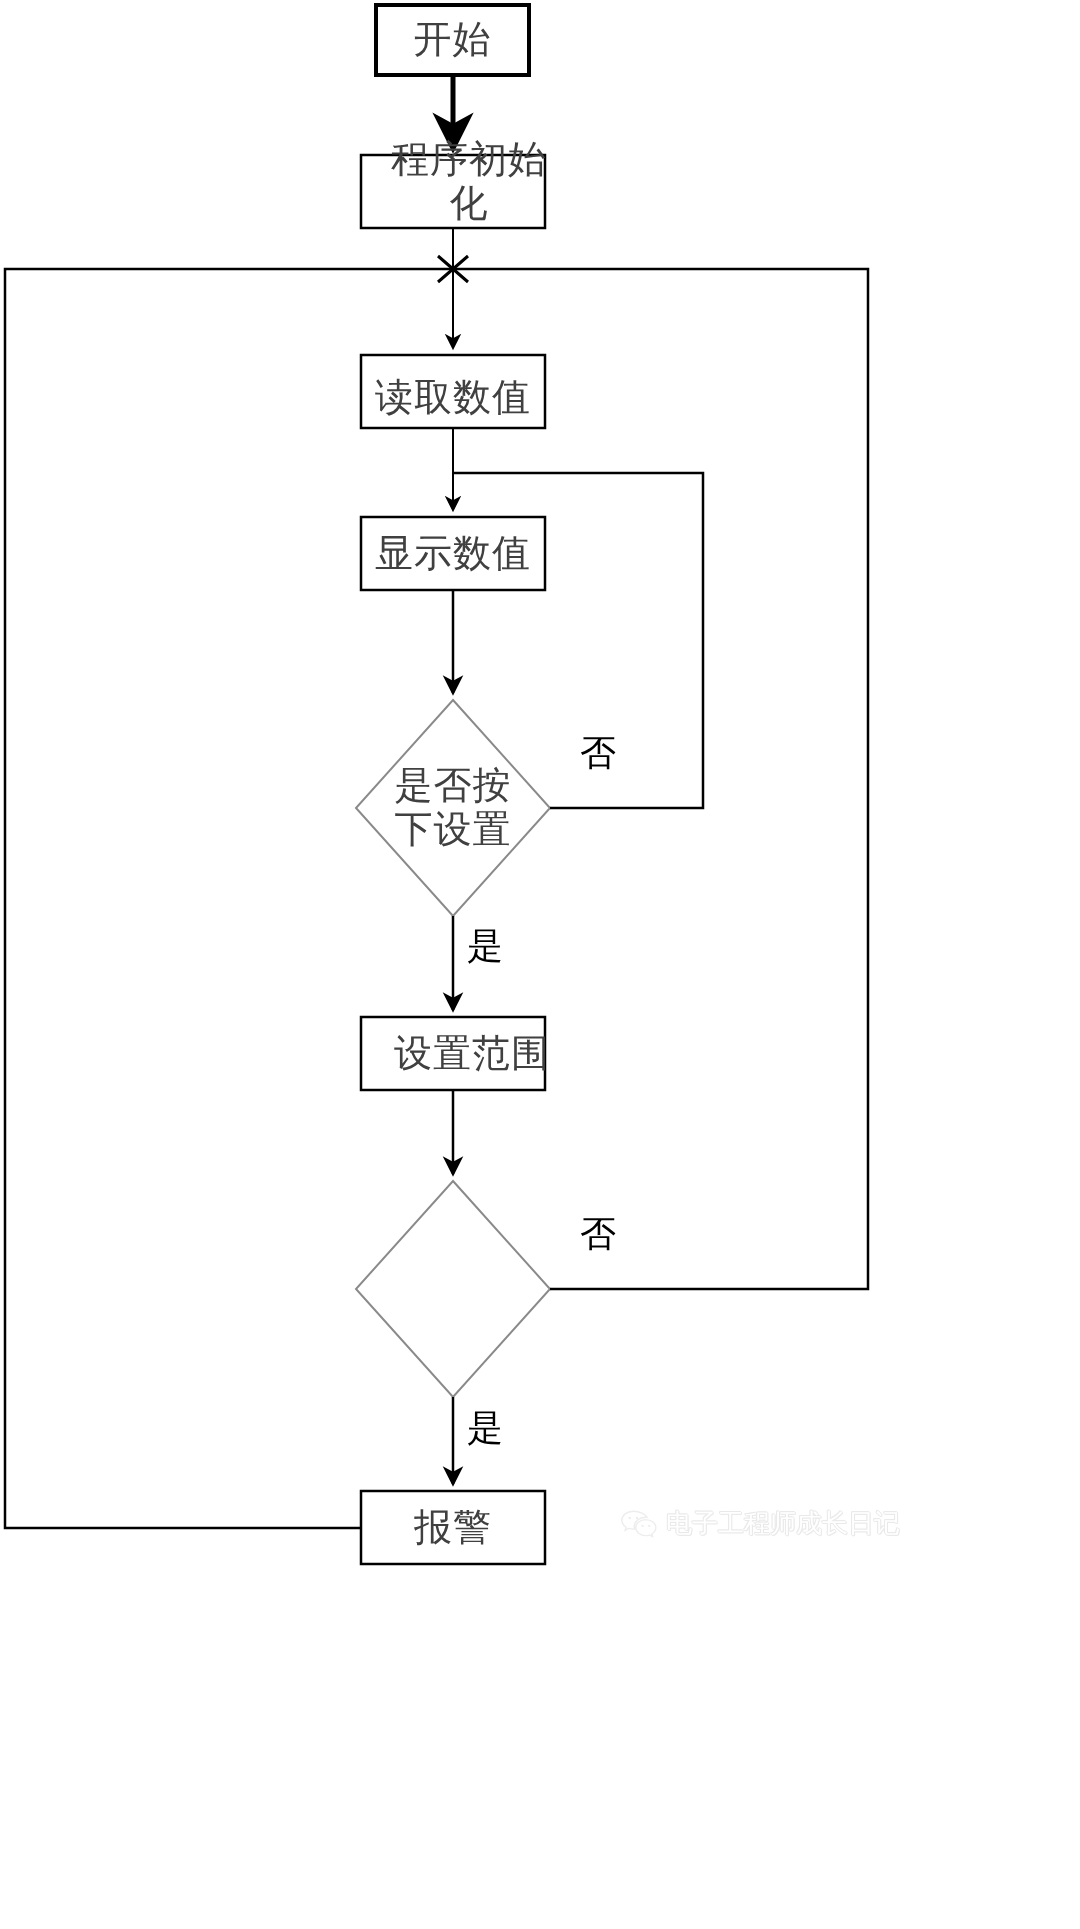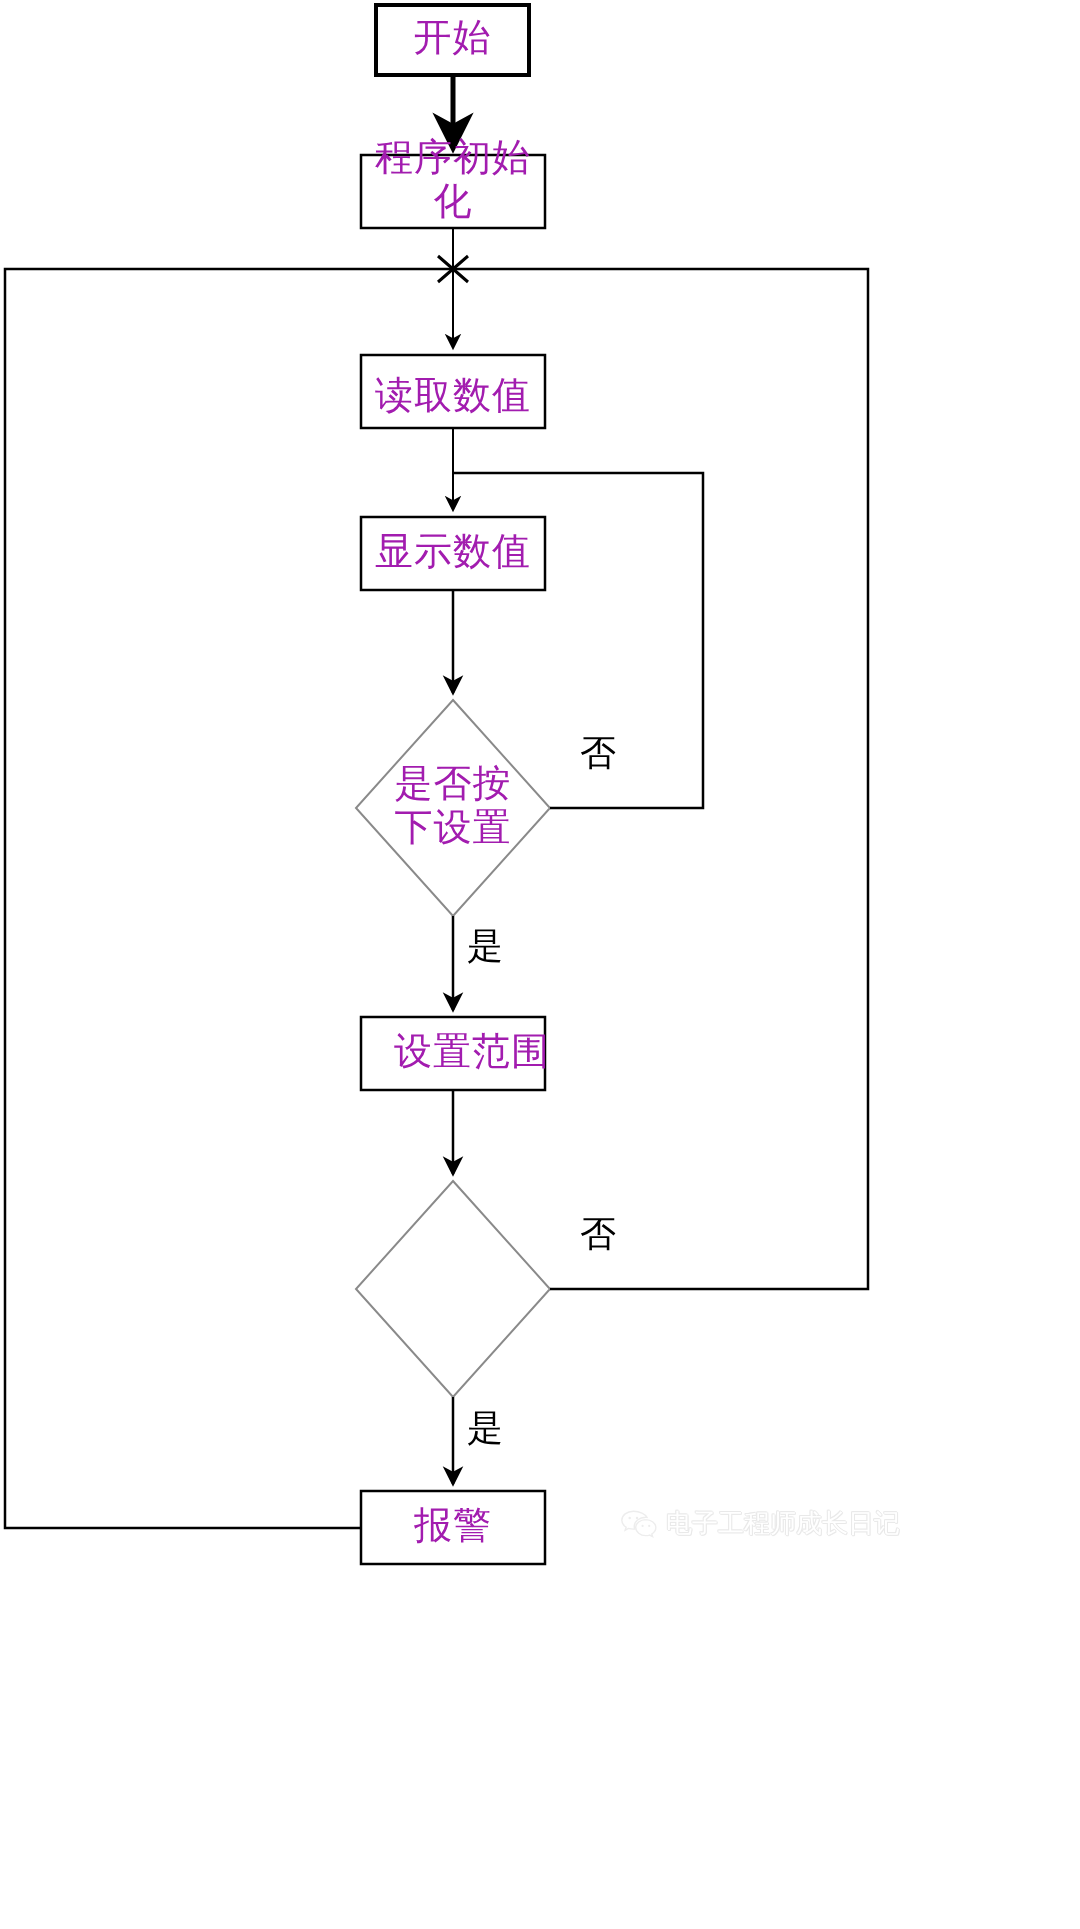--- a/index.html
+++ b/index.html
@@ -23,22 +23,22 @@
     top: 0;
     width: 1080px;
     height: 1929px;
   }
   .node-text {
     position: absolute;
     display: flex;
     align-items: center;
     justify-content: center;
     text-align: center;
-    color: #a21caf;
-    font-family: Liberation Mono, monospace;
+    color: #404040;
+    font-family: Liberation Serif, serif;
     font-size: 38px;
     line-height: 1.15;
     letter-spacing: 1px;
     white-space: pre-line;
     pointer-events: none;
   }
   .edge-label {
     position: absolute;
     color: #000000;
     font-family: "Liberation Serif", "DejaVu Serif", serif;
@@ -110,21 +110,21 @@
 
     <line x1="453" y1="916" x2="453" y2="1010" stroke="#000000" stroke-width="2.5" marker-end="url(#arrow)"></line>
 
     <line x1="453" y1="1090" x2="453" y2="1174" stroke="#000000" stroke-width="2.5" marker-end="url(#arrow)"></line>
 
     <line x1="453" y1="1397" x2="453" y2="1484" stroke="#000000" stroke-width="2.5" marker-end="url(#arrow)"></line>
   </svg>
 
   <div class="node-text" style="left:376px; top:5px; width:153px; height:70px;">开始</div>
 
-  <div class="node-text" style="left:361px; top:155px; width:184px; height:54px;">程序初始化</div>
+  <div class="node-text" style="left:377px; top:155px; width:184px; height:54px;">程序初始化</div>
 
   <div class="node-text" style="left:361px; top:355px; width:184px; height:85px;">读取数值</div>
 
   <div class="node-text" style="left:368px; top:745px; width:170px; height:126px;">是否按
 下设置</div>
 
   <div class="node-text" style="left:361px; top:517px; width:184px; height:73px;">显示数值</div>
 
   <div class="node-text" style="left:380px; top:1017px; width:184px; height:73px;">设置范围</div>
 

